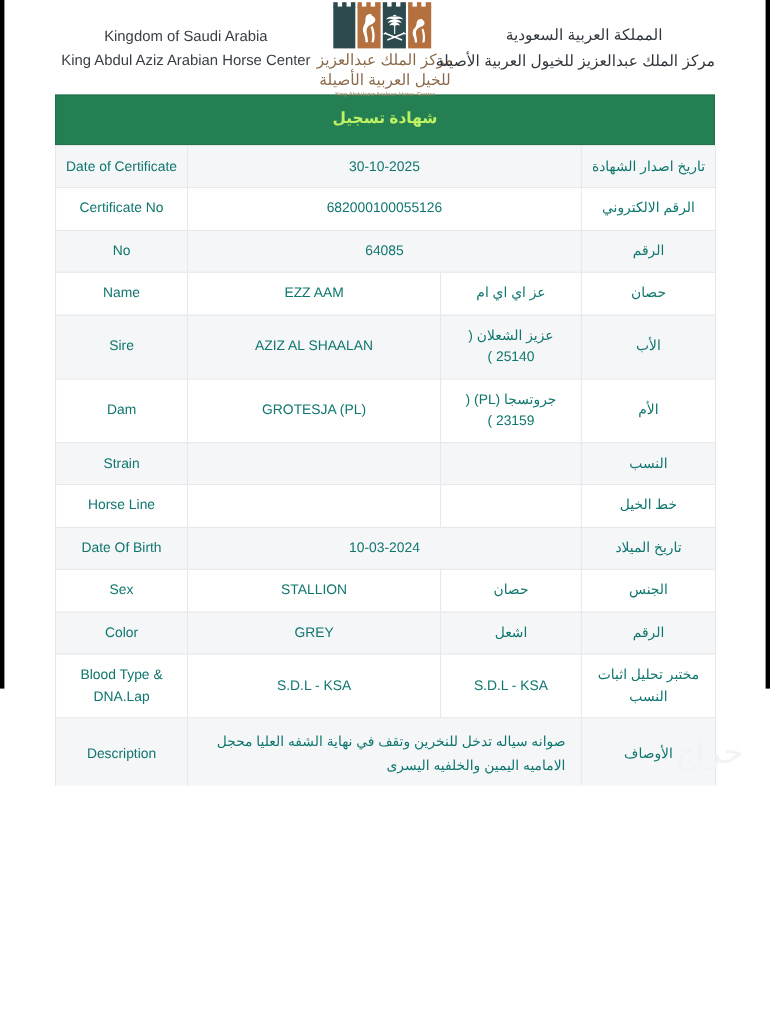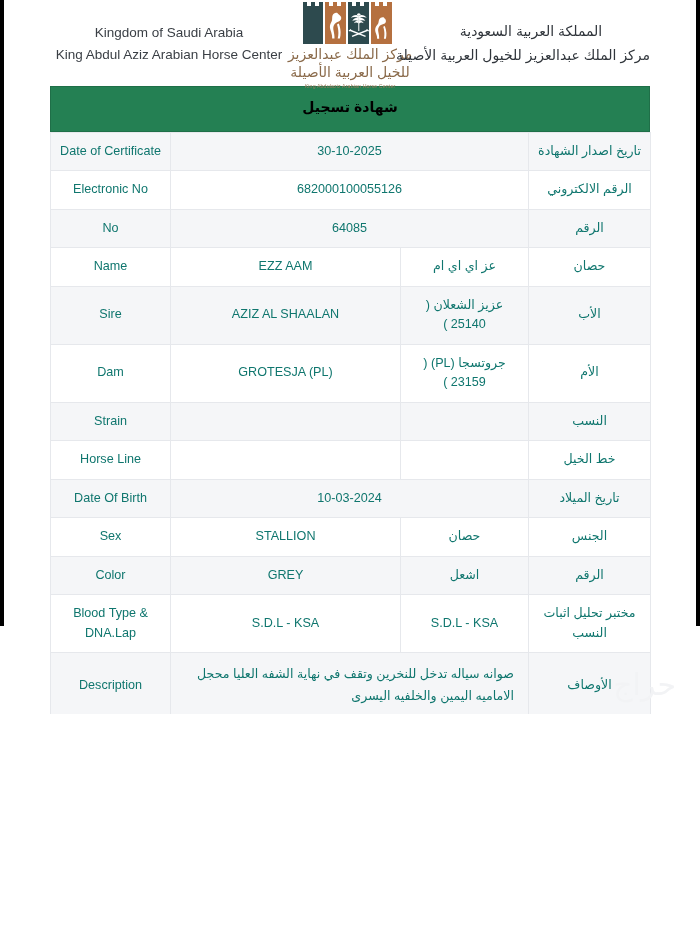--- a/index.html
+++ b/index.html
@@ -83,21 +83,21 @@
     text-align: center;
     margin-top: 2px;
     letter-spacing: .15px;
     white-space: nowrap;
   }
 
   
   .band {
     margin: 0 50px;
     background: #248053;
-    color: #000000;
+    color: #bef264;
     text-align: center;
     padding: 11px 0 13px 0;
     border: 1px solid #1f6f48;
   }
   .band-ar {
     direction: rtl;
     font-size: 14px;
     line-height: 1.4;
     font-weight: 600;
   }
@@ -258,21 +258,21 @@
       </colgroup>
       <tbody>
 
         <tr class="alt">
           <td>Date of Certificate</td>
           <td colspan="2">30-10-2025</td>
           <td class="ar">تاريخ اصدار الشهادة</td>
         </tr>
 
         <tr class="plain">
-          <td>Electronic No</td>
+          <td>Certificate No</td>
           <td colspan="2">682000100055126</td>
           <td class="ar">الرقم الالكتروني</td>
         </tr>
 
         <tr class="alt">
           <td>No</td>
           <td colspan="2">64085</td>
           <td class="ar">الرقم</td>
         </tr>
 

